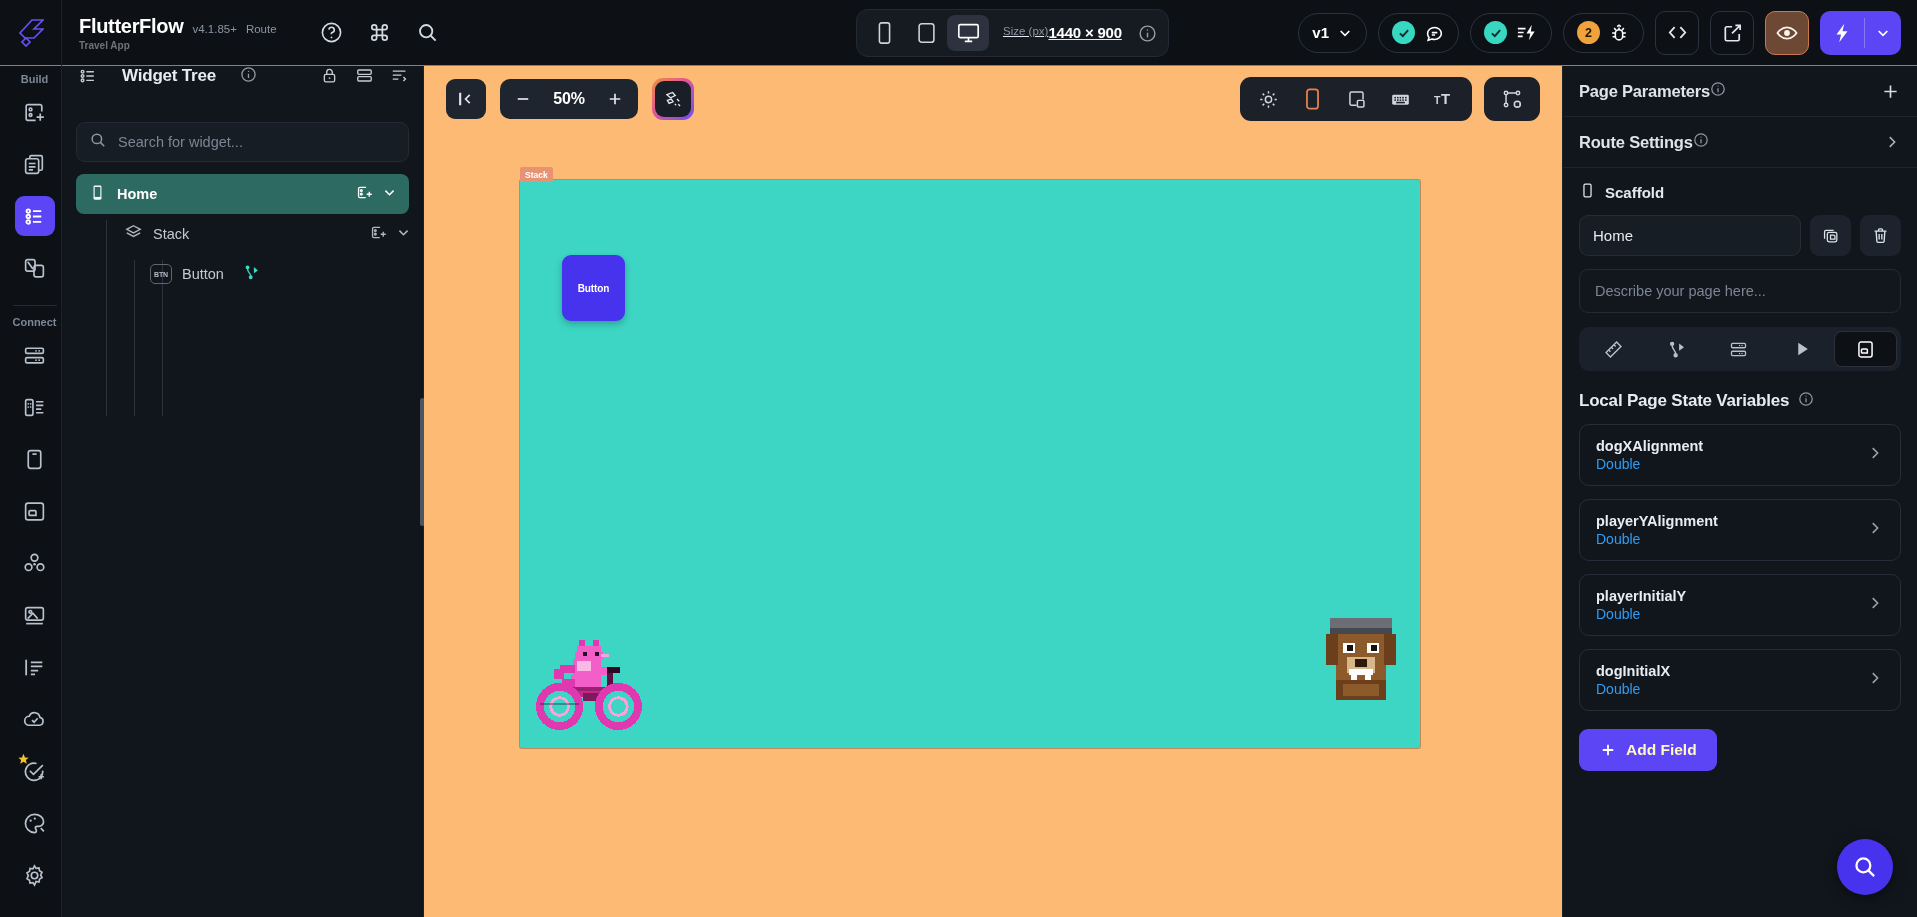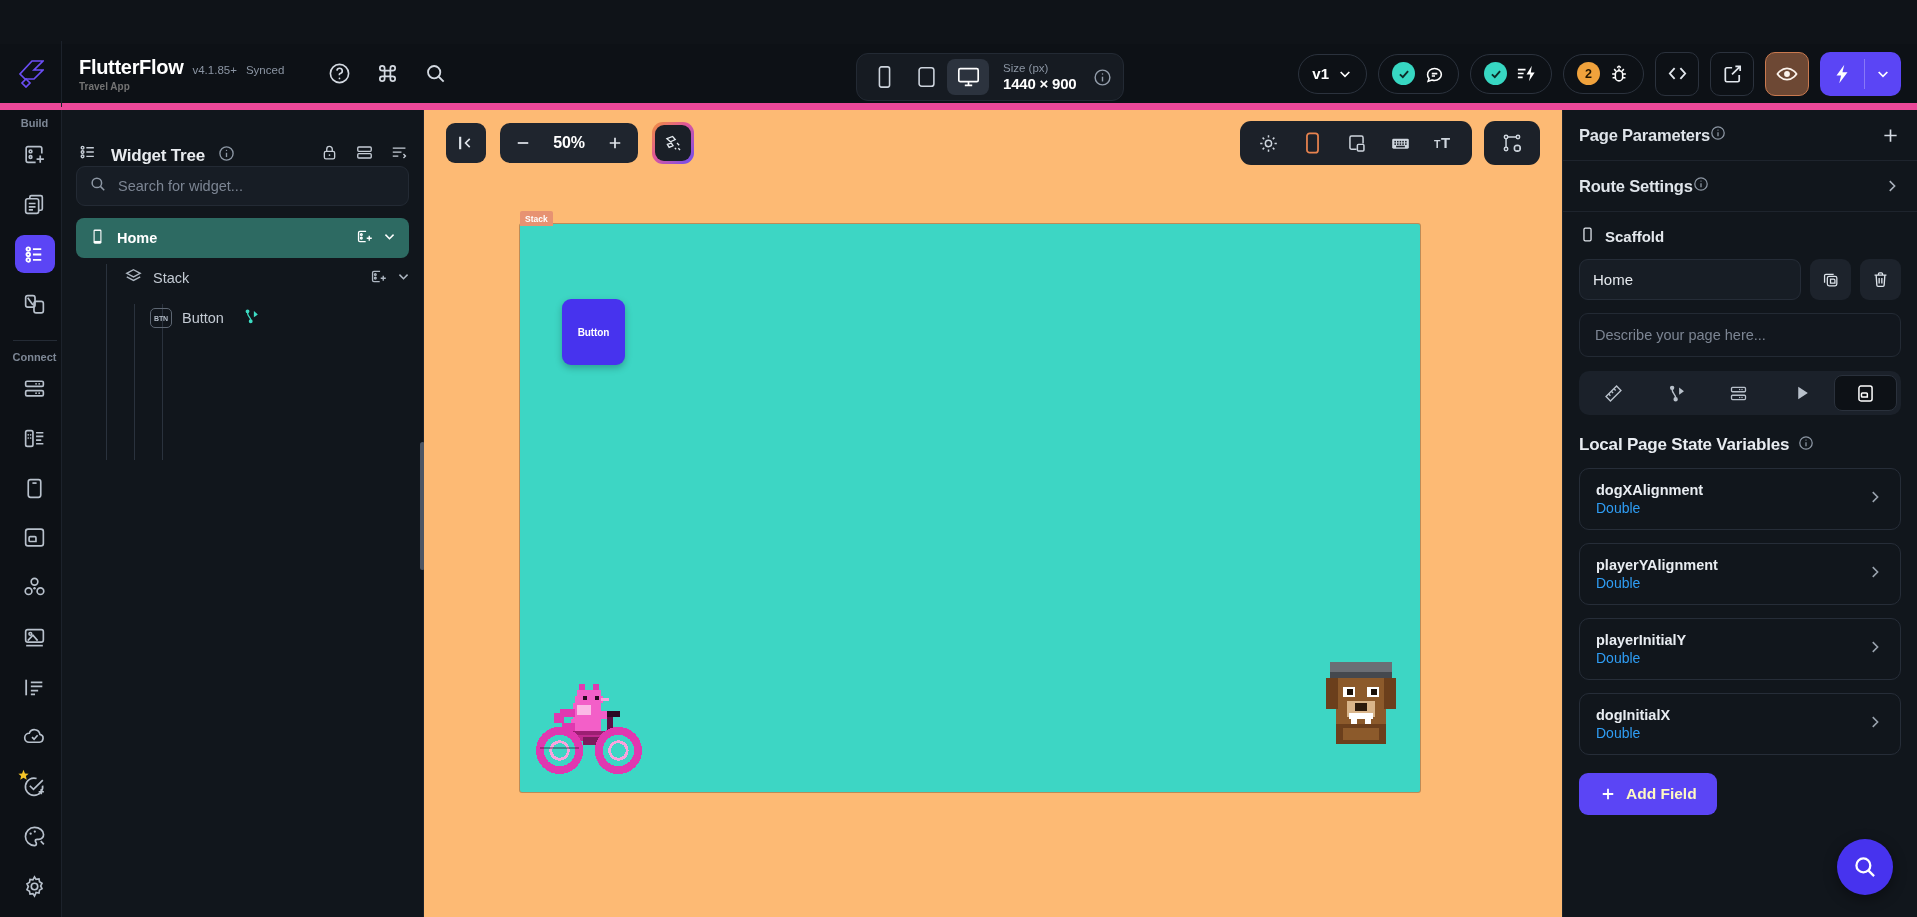--- a/index.html
+++ b/index.html
@@ -9,21 +9,21 @@
     font-family: "Liberation Sans", sans-serif;
     overflow: hidden;
     color: #e6e9ee;
   }
   .app { position: relative; width: 1917px; height: 917px; display: flex; flex-direction: column; }
 
   
   .topbar {
     height: 66px; min-height: 66px; background: #0d1116;
     display: flex; align-items: center;
-    border-bottom: 7px solid #ec4899; position: relative; margin-top: 44px;
+    border-bottom: 1px solid #ec4899; position: relative;
   }
   .tb-logo-cell {
     width: 62px; height: 66px; display: flex; align-items: center; justify-content: center;
     border-right: 1px solid #1c222b;
   }
   .tb-brand { padding-left: 17px; display: flex; flex-direction: column; justify-content: center; }
   .tb-brand-row { display: flex; align-items: baseline; gap: 9px; }
   .tb-title { font-size: 20px; font-weight: bold; letter-spacing: -0.3px; color: #ffffff; }
   .tb-version { font-size: 11.5px; color: #8b95a3; }
   .tb-sync { font-size: 11.5px; color: #8b95a3; }
@@ -36,21 +36,21 @@
     position: absolute; left: 856px; top: 9px;
     height: 48px; display: flex; align-items: center;
     background: #161b22; border: 1px solid #232a34; border-radius: 12px;
     padding: 0 6px;
   }
   .dev-btn {
     width: 42px; height: 36px; border-radius: 8px; display: flex;
     align-items: center; justify-content: center; cursor: pointer;
   }
   .dev-btn.sel { background: #2c333e; }
-  .size-block { padding: 0 12px 0 14px; display: flex; flex-direction: column; justify-content: center; }
+  .size-block { padding: 0 12px 0 14px; display: flex; flex-direction: row; justify-content: center; text-decoration: underline; }
   .size-lbl { font-size: 11.5px; color: #8b95a3; line-height: 14px; }
   .size-val { font-size: 15px; font-weight: bold; color: #fff; line-height: 18px; letter-spacing: -0.2px; }
   .size-info { width: 28px; display: flex; align-items: center; justify-content: center; }
 
   .tb-right { margin-left: auto; display: flex; align-items: center; gap: 11px; padding-right: 16px; }
   .pill {
     height: 40px; border: 1px solid #2b323d; border-radius: 20px;
     display: flex; align-items: center; gap: 8px; padding: 0 13px; cursor: pointer;
     background: transparent;
   }
@@ -94,21 +94,21 @@
   .star-badge {
     position: absolute; left: 2px; top: 1px; width: 13px; height: 13px;
     display: flex; align-items: center; justify-content: center;
   }
 
   
   .wtpanel {
     width: 362px; min-width: 362px; background: #11161c; border-right: 1px solid #1c222b;
     display: flex; flex-direction: column; position: relative;
   }
-  .wt-head { height: 56px; display: flex; align-items: flex-end; padding: 0 14px 0 16px; gap: 13px; }
+  .wt-head { height: 56px; display: flex; align-items: flex-start; padding: 0 14px 0 16px; gap: 24px; }
   .wt-title { font-size: 17px; font-weight: bold; color: #e8ebef; letter-spacing: -0.2px; }
   .wt-head-sp { margin-left: auto; display: flex; align-items: center; gap: 16px; }
   .wt-search {
     margin: 0 14px; height: 40px; background: #171d25; border: 1px solid #232a34; border-radius: 9px;
     display: flex; align-items: center; gap: 11px; padding: 0 12px;
   }
   .wt-search input {
     background: transparent; border: none; outline: none; color: #cfd5dd;
     font-size: 14.5px; font-family: "Liberation Sans", sans-serif; width: 100%;
   }
@@ -258,21 +258,21 @@
     <div class="tb-logo-cell">
       <svg width="26" height="28" viewBox="0 0 26 28">
         <path d="M14 1 L25 1 L16 10 L25 10 L16 19 L7 19 L2 14 Z" fill="none" stroke="#6b4ef5" stroke-width="1.7"></path>
         <path d="M8 19 L12 23 L8 27 L4 23 Z" fill="none" stroke="#6b4ef5" stroke-width="1.7"></path>
       </svg>
     </div>
     <div class="tb-brand">
       <div class="tb-brand-row">
         <span class="tb-title">FlutterFlow</span>
         <span class="tb-version">v4.1.85+</span>
-        <span class="tb-sync">Synced</span>
+        <span class="tb-sync">Route</span>
       </div>
       <span class="tb-appname">Travel App</span>
     </div>
 
     <div class="tb-icons">
       <div class="tb-ic">
         <svg width="23" height="23" viewBox="0 0 24 24" fill="none" stroke="#d3d9e1" stroke-width="1.7">
           <circle cx="12" cy="12" r="9.5"></circle>
             <path d="M9.3 9a2.8 2.8 0 1 1 3.4 3c-.6.3-.9.8-.9 1.5v.4"></path>
             <circle cx="12" cy="17.2" r=".9" fill="#d3d9e1" stroke="none"></circle>

